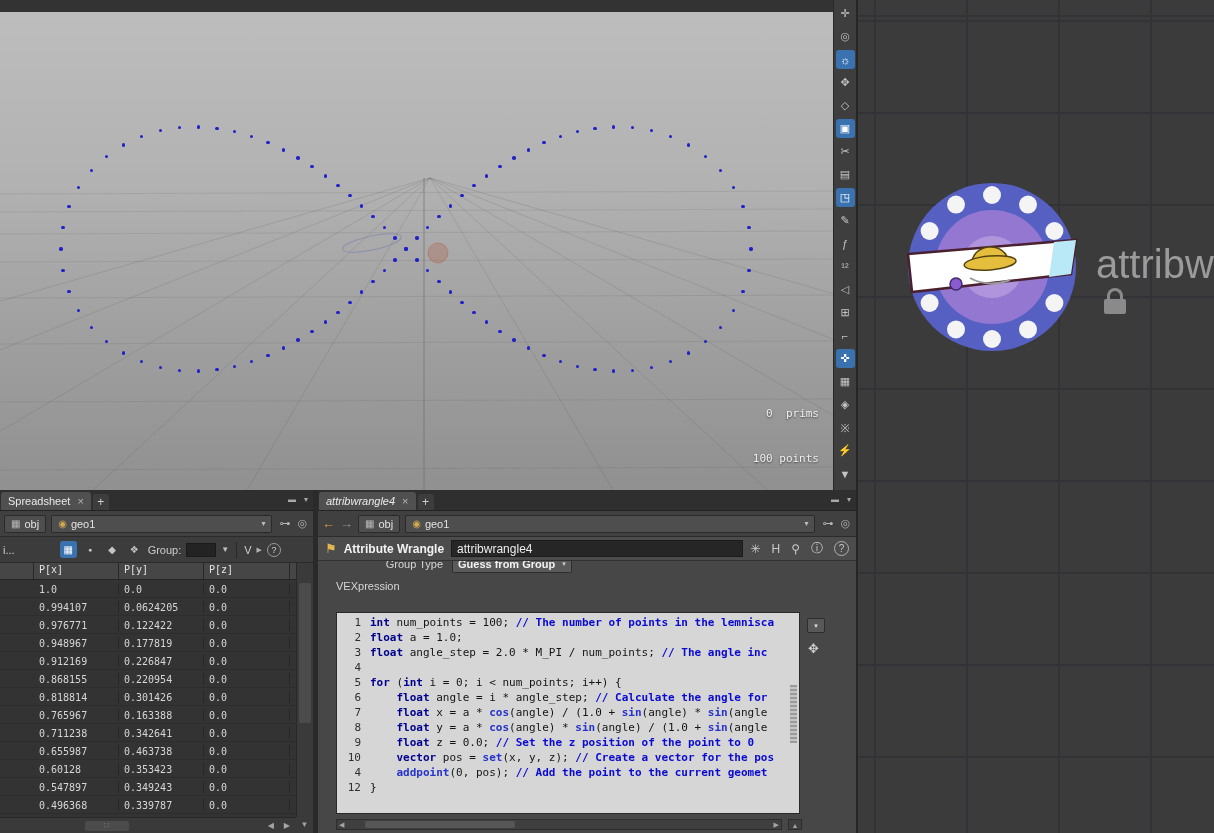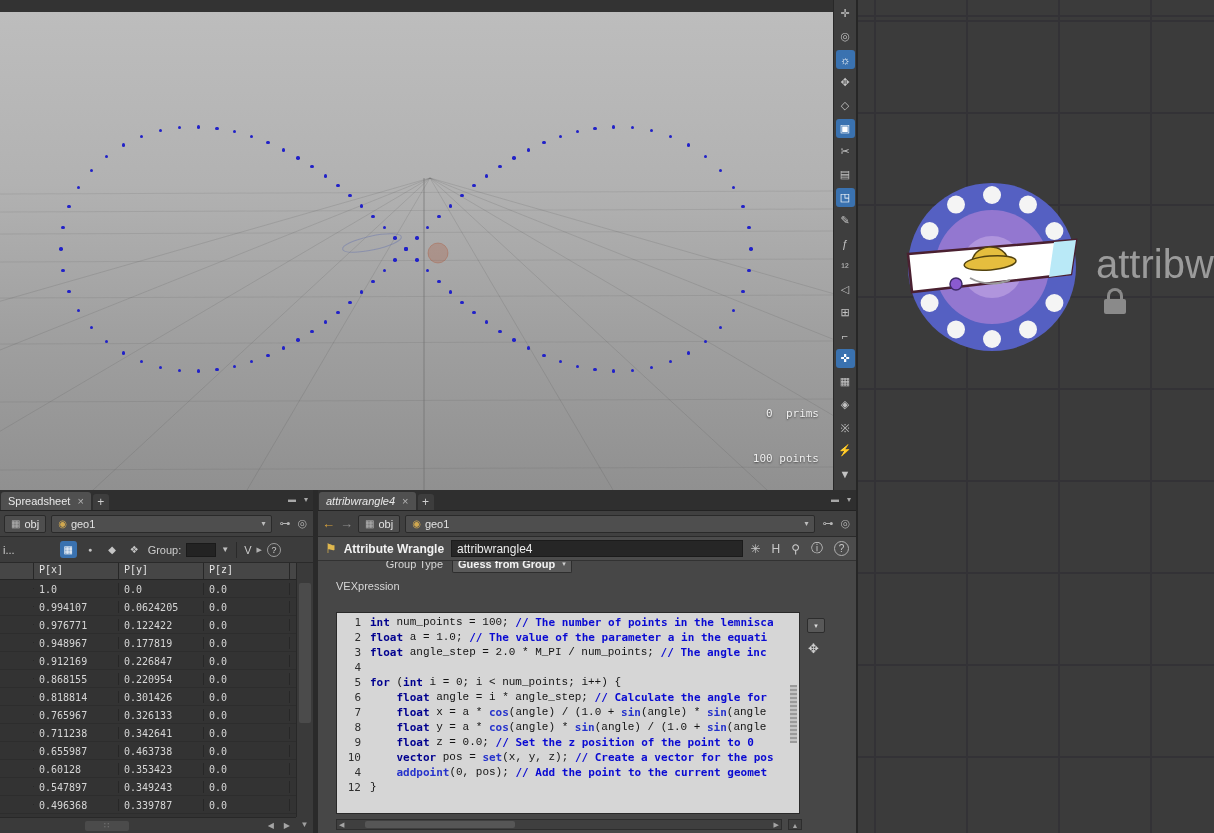--- a/index.html
+++ b/index.html
@@ -150,21 +150,21 @@
   .editor {
     position:absolute; left:18px; top:51px; width:464px; height:202px; overflow:hidden;
     background:#d6d6d6; border:1px solid #2a2a2a; padding:2px 0 0 0;
     font-family:"DejaVu Sans Mono", monospace; font-size:11px; line-height:15px;
   }
   .cl { display:flex; white-space:pre; }
   .ln { width:24px; flex:none; text-align:right; margin-right:9px; color:#2e2e2e; }
   .seg-k { color:#00008f; font-weight:bold; }
   .seg-c { color:#0a0ad2; font-weight:bold; }
   .seg-f { color:#2633cc; font-weight:bold; }
-  .seg-p { color:#141414;font-family:Liberation Mono, monospace; }
+  .seg-p { color:#141414; }
   .ed-scroll { position:absolute; right:2px; top:72px; width:7px; height:58px; background:repeating-linear-gradient(0deg,#9a9a9a 0 2px,#c4c4c4 2px 4px); }
   .eb-dd { position:absolute; left:489px; top:57px; width:18px; height:15px; background:#585858; border:1px solid #2d2d2d; color:#ddd; font-size:7px; text-align:center; line-height:13px; border-radius:2px; }
   .eb-expand { position:absolute; left:490px; top:80px; color:#cfcfcf; font-size:13px; }
   .p-hscroll { position:absolute; left:18px; top:258px; width:446px; height:11px; background:#3f3f3f; border:1px solid #2d2d2d; }
   .p-hthumb { position:absolute; left:28px; top:1px; width:150px; height:7px; background:#565656; border-radius:2px; }
   .p-hs-l { position:absolute; left:2px; top:1px; color:#a5a5a5; font-size:7px; }
   .p-hs-r { position:absolute; right:2px; top:1px; color:#a5a5a5; font-size:7px; }
   .p-up { position:absolute; left:470px; top:258px; width:14px; height:11px; color:#a5a5a5; font-size:7px; text-align:center; line-height:11px; background:#3f3f3f; border:1px solid #2d2d2d; }
 </style>
 </head>
@@ -455,21 +455,21 @@
         </div>
         <div class="srow">
           <div class="scell c0"></div>
           <div class="scell c1">0.818814</div>
           <div class="scell c2">0.301426</div>
           <div class="scell c3">0.0</div>
         </div>
         <div class="srow">
           <div class="scell c0"></div>
           <div class="scell c1">0.765967</div>
-          <div class="scell c2">0.326133</div>
+          <div class="scell c2">0.163388</div>
           <div class="scell c3">0.0</div>
         </div>
         <div class="srow">
           <div class="scell c0"></div>
           <div class="scell c1">0.711238</div>
           <div class="scell c2">0.342641</div>
           <div class="scell c3">0.0</div>
         </div>
         <div class="srow">
           <div class="scell c0"></div>
@@ -563,21 +563,21 @@
       <div class="plabel">Group Type</div>
       <div class="dropdown">
         <span>Guess from Group</span>
         <span class="dd-arrow">▾</span>
       </div>
     </div>
     <div class="vex-label">VEXpression</div>
     <div class="editor">
       <div id="code-lines">
           <div class="cl"><span class="ln">1</span><span class="seg-k">int</span><span class="seg-p"> num_points = 100; </span><span class="seg-c">// The number of points in the lemnisca</span></div>
-          <div class="cl"><span class="ln">2</span><span class="seg-k">float</span><span class="seg-p"> a = 1.0; </span><span class="seg-c">// The value of the parameter a in the equati</span></div>
+          <div class="cl"><span class="ln">2</span><span class="seg-k">float</span><span class="seg-p"> a = 1.0; </span></div>
           <div class="cl"><span class="ln">3</span><span class="seg-k">float</span><span class="seg-p"> angle_step = 2.0 * M_PI / num_points; </span><span class="seg-c">// The angle inc</span></div>
           <div class="cl"><span class="ln">4</span></div>
           <div class="cl"><span class="ln">5</span><span class="seg-k">for</span><span class="seg-p"> (</span><span class="seg-k">int</span><span class="seg-p"> i = 0; i &lt; num_points; i++) {</span></div>
           <div class="cl"><span class="ln">6</span><span class="seg-p">    </span><span class="seg-k">float</span><span class="seg-p"> angle = i * angle_step; </span><span class="seg-c">// Calculate the angle for</span></div>
           <div class="cl"><span class="ln">7</span><span class="seg-p">    </span><span class="seg-k">float</span><span class="seg-p"> x = a * </span><span class="seg-f">cos</span><span class="seg-p">(angle) / (1.0 + </span><span class="seg-f">sin</span><span class="seg-p">(angle) * </span><span class="seg-f">sin</span><span class="seg-p">(angle</span></div>
           <div class="cl"><span class="ln">8</span><span class="seg-p">    </span><span class="seg-k">float</span><span class="seg-p"> y = a * </span><span class="seg-f">cos</span><span class="seg-p">(angle) * </span><span class="seg-f">sin</span><span class="seg-p">(angle) / (1.0 + </span><span class="seg-f">sin</span><span class="seg-p">(angle</span></div>
           <div class="cl"><span class="ln">9</span><span class="seg-p">    </span><span class="seg-k">float</span><span class="seg-p"> z = 0.0; </span><span class="seg-c">// Set the z position of the point to 0</span></div>
           <div class="cl"><span class="ln">10</span><span class="seg-p">    </span><span class="seg-k">vector</span><span class="seg-p"> pos = </span><span class="seg-f">set</span><span class="seg-p">(x, y, z); </span><span class="seg-c">// Create a vector for the pos</span></div>
           <div class="cl"><span class="ln">4</span><span class="seg-p">    </span><span class="seg-f">addpoint</span><span class="seg-p">(0, pos); </span><span class="seg-c">// Add the point to the current geomet</span></div>
           <div class="cl"><span class="ln">12</span><span class="seg-p">}</span></div>

